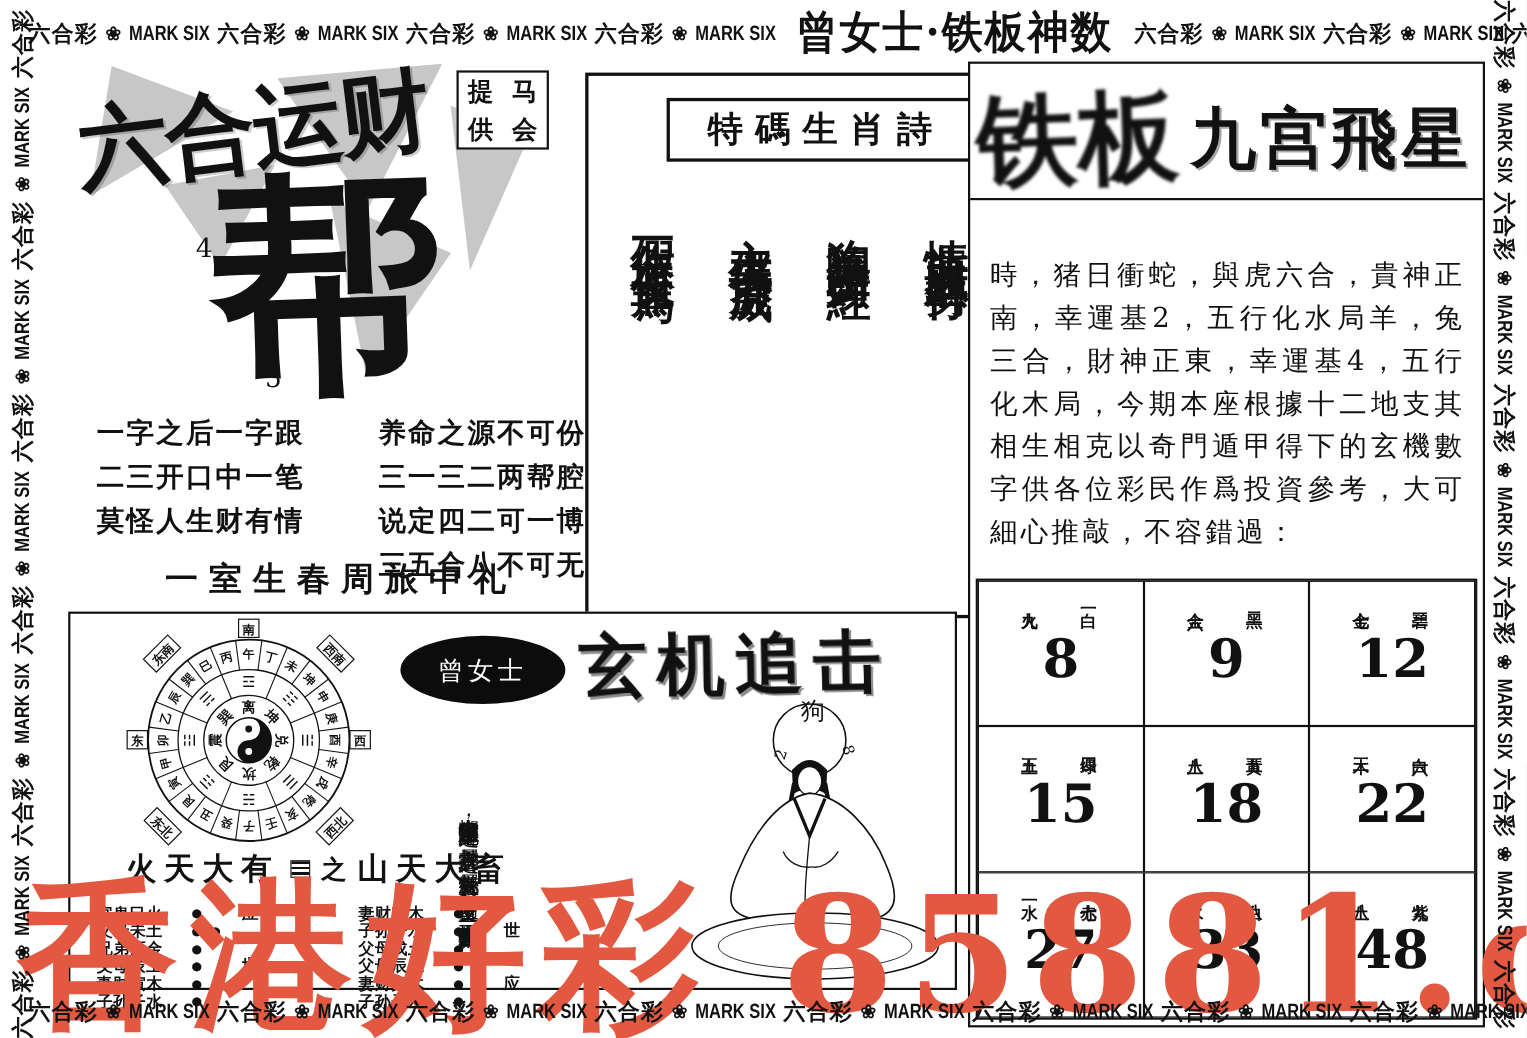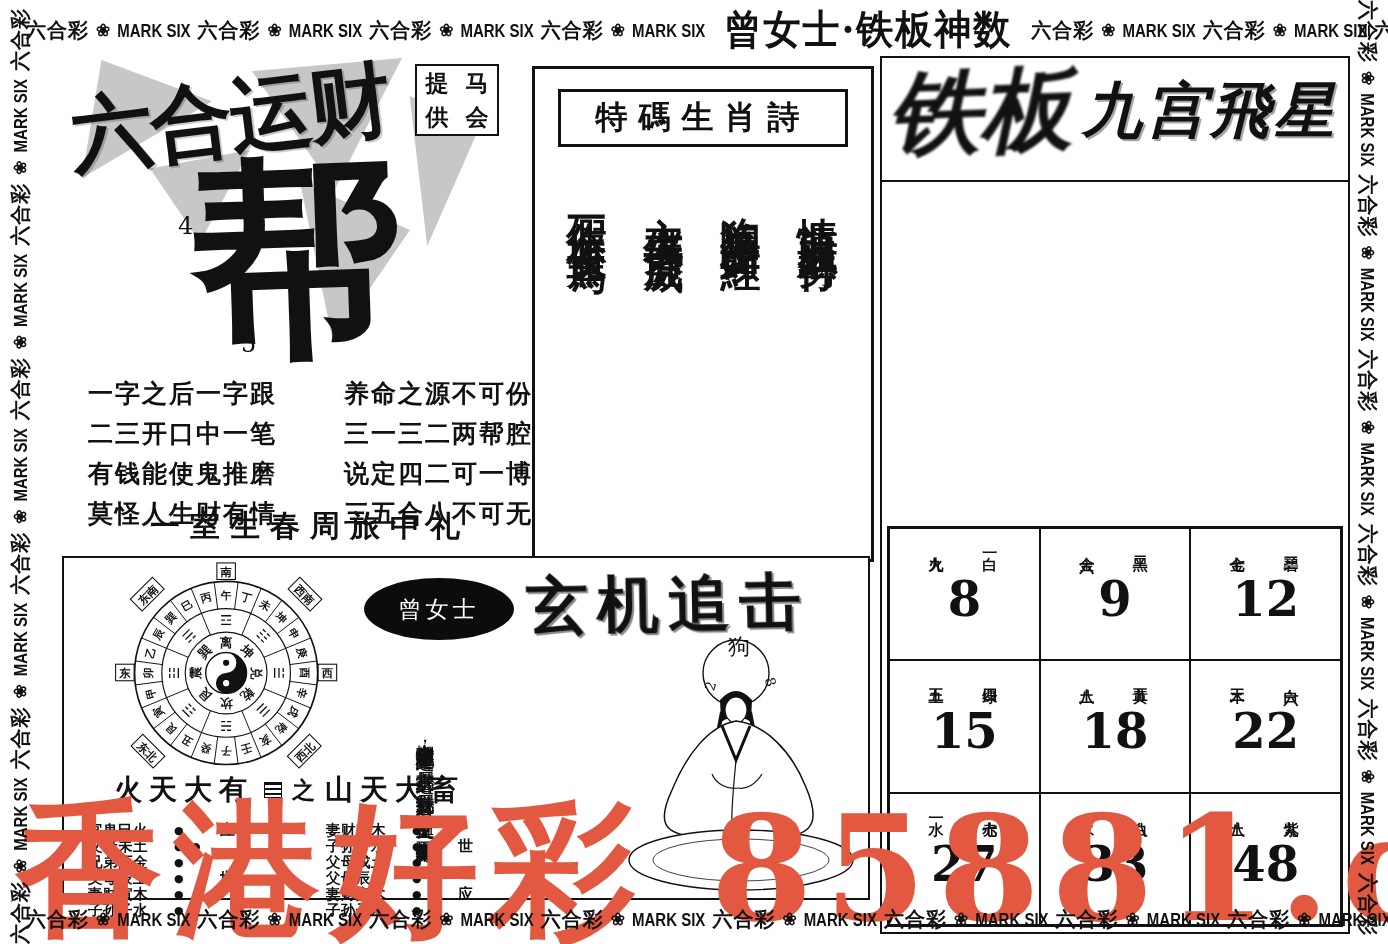--- a/index.html
+++ b/index.html
@@ -30,29 +30,29 @@
                 display:grid;grid-template-columns:1fr 1fr;z-index:3;background:#fff;}
   .provider-box span{display:flex;align-items:center;justify-content:center;font-size:23px;font-weight:700;}
   .big-char{position:absolute;left:190px;top:150px;font-size:215px;line-height:1;font-weight:900;z-index:2;
             transform:rotate(-2deg);}
   .mark4{position:absolute;left:178px;top:212px;font-size:24px;z-index:3;}
   .mark5{position:absolute;left:241px;top:330px;font-size:24px;z-index:3;}
   .poem{position:absolute;top:374px;font-size:25px;line-height:40px;letter-spacing:2px;font-weight:600;z-index:2;text-align:right;}
   .poem.c1{left:88px;} .poem.c2{left:306px;margin-left:38px;}
   .poem-footer{position:absolute;left:150px;top:506px;font-size:30px;letter-spacing:10px;font-weight:600;z-index:2;}
   
-  .zpanel{position:absolute;left:532px;top:66px;width:336px;height:490px;border:3px solid #111;background:#fff;}
+  .zpanel{position:absolute;left:532px;top:66px;width:336px;height:490px;border:3px solid #111;background:#fff;padding-left:48px;}
   .zheader{width:284px;height:52px;margin:20px auto 0;border:3.5px solid #111;display:flex;
            align-items:center;justify-content:center;font-size:32px;font-weight:900;letter-spacing:11px;
            font-family:"Liberation Sans",sans-serif;}
   .zcols{position:absolute;left:14px;right:14px;top:116px;bottom:12px;display:flex;justify-content:space-around;}
   .zcol{writing-mode:vertical-rl;font-size:40px;font-weight:700;letter-spacing:6px;height:345px;}
   
   .npanel{position:absolute;left:880px;top:56px;width:466px;height:874px;border:2.5px solid #111;background:#fff;}
-  .ntitle{position:absolute;left:6px;top:3px;display:flex;align-items:center;font-style:italic;}
+  .ntitle{position:absolute;left:6px;top:18px;display:flex;align-items:center;}
   .ntitle .brush{font-size:92px;font-weight:900;line-height:1.1;filter:blur(1.3px);transform:rotate(-2deg);}
   .ntitle .rest{font-size:60px;font-weight:900;margin-left:10px;letter-spacing:4px;text-shadow:2px 2px 0 rgba(0,0,0,.35);}
   .nsep{position:absolute;left:0;right:0;top:122px;border-top:2px solid #111;}
   .nparagraph{position:absolute;left:18px;right:16px;top:172px;font-size:25px;line-height:39px;
               letter-spacing:3px;text-align:justify;}
   .nsgrid{position:absolute;left:5px;right:5px;top:468px;bottom:5px;display:grid;
           grid-template-rows:repeat(3,1fr);grid-template-columns:repeat(3,1fr);border:2px solid #111;}
   .nscell{border:1.4px solid #111;position:relative;}
   .nscell .pair{position:absolute;left:36px;top:16px;writing-mode:vertical-rl;font-size:15px;font-weight:600;}
   .nscell .star{position:absolute;right:40px;top:16px;writing-mode:vertical-rl;font-size:15px;font-weight:600;}
@@ -196,21 +196,20 @@
       <span>马</span>
       <span>供</span>
       <span>会</span>
     </div>
   <div class="big-char">帮</div>
   <span class="mark4">4</span>
   <span class="mark5">5</span>
   <div class="poem c1">
       <div>一字之后一字跟</div>
       <div>二三开口中一笔</div>
-      <div>有钱能使鬼推磨</div>
       <div>莫怪人生财有情</div>
     </div>
   <div class="poem c2">
       <div>养命之源不可份</div>
       <div>三一三二两帮腔</div>
       <div>说定四二可一博</div>
       <div>三五合八不可无</div>
     </div>
   <div class="poem-footer">一室生春周旅中礼</div>
 
@@ -223,20 +222,21 @@
         <div class="zcol">情非所以順勢行</div>
       </div>
   </div>
 
   <div class="npanel">
     <div class="ntitle">
       <span class="brush">铁板</span>
       <span class="rest">九宫飛星</span>
     </div>
     <div class="nsep"></div>
+    <div class="nparagraph">時，猪日衝蛇，與虎六合，貴神正南，幸運基2，五行化水局羊，兔三合，財神正東，幸運基4，五行化木局，今期本座根據十二地支其相生相克以奇門遁甲得下的玄機數字供各位彩民作爲投資參考，大可細心推敲，不容錯過：</div>
     <div class="nsgrid">
         <div class="nscell">
           <span class="pair">火九</span>
           <span class="star">一白</span>
           <span class="num">8</span>
         </div>
         <div class="nscell">
           <span class="pair">金六</span>
           <span class="star">二黑</span>
           <span class="num">9</span>

